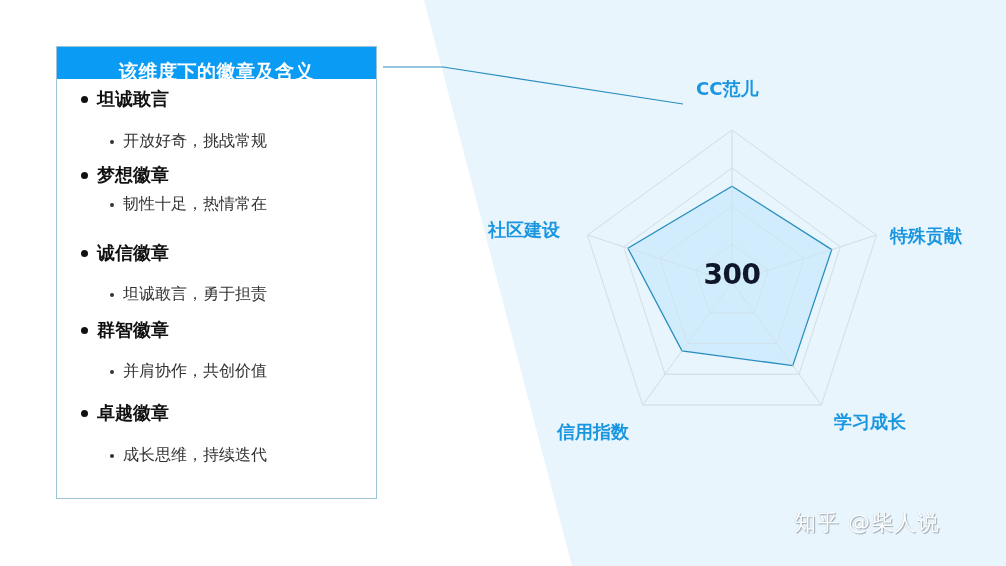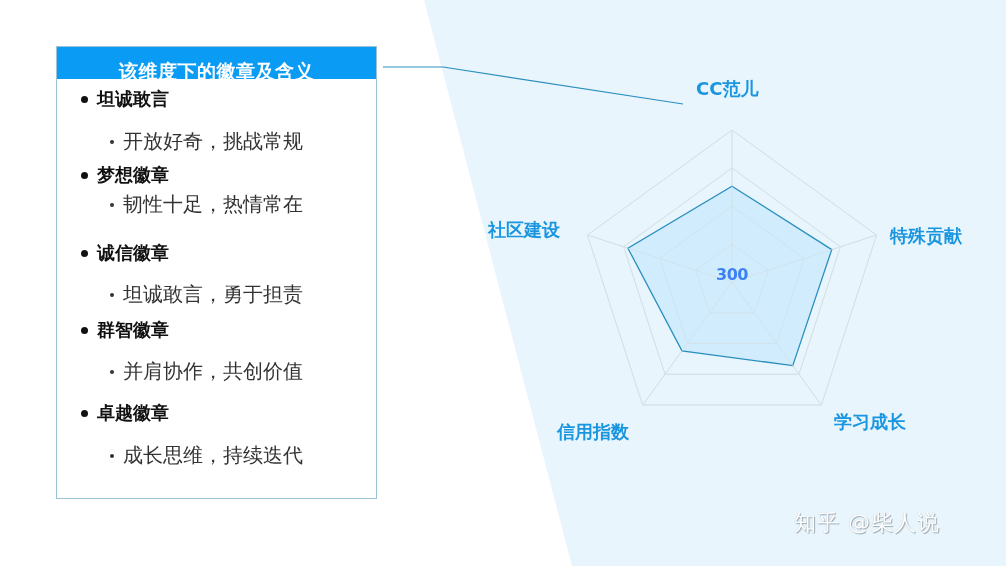--- a/index.html
+++ b/index.html
@@ -27,33 +27,33 @@
   .badge-item { position: relative; }
   .badge-name {
     position: absolute; left: 40px; font-weight: bold; font-size: 18px;
     color: #111111; line-height: 24px;
   }
   .badge-name::before {
     content: ""; position: absolute; left: -16px; top: 9px;
     width: 7px; height: 7px; border-radius: 50%; background: #111111;
   }
   .badge-desc {
-    position: absolute; left: 66px; font-size: 20px; color: #333333; line-height: 24px;
+    position: absolute; left: 66px; font-size: 16px; color: #333333; line-height: 24px;
   }
   .badge-desc::before {
     content: ""; position: absolute; left: -13px; top: 11px;
     width: 4px; height: 4px; border-radius: 50%; background: #333333;
   }
   .axis-label {
     position: absolute; color: #1a96e0; font-weight: bold; font-size: 18px;
     white-space: nowrap; line-height: 22px;
   }
   .center-value {
     position: absolute; left: 732px; top: 274px; transform: translate(-50%, -50%);
-    color: #3b82f6; font-weight: bold; font-size: 16px; letter-spacing: -0.5px;
+    color: #0f172a; font-weight: bold; font-size: 28px; letter-spacing: -0.5px;
   }
   .watermark {
     position: absolute; left: 794px; top: 508px; font-size: 22px; color: #ffffff;
     text-shadow: 1px 1px 1px #9aa7b0, -0.5px -0.5px 0 #c9d3da;
     letter-spacing: 1px;
   }
 </style>
 </head>
 <body>
 

